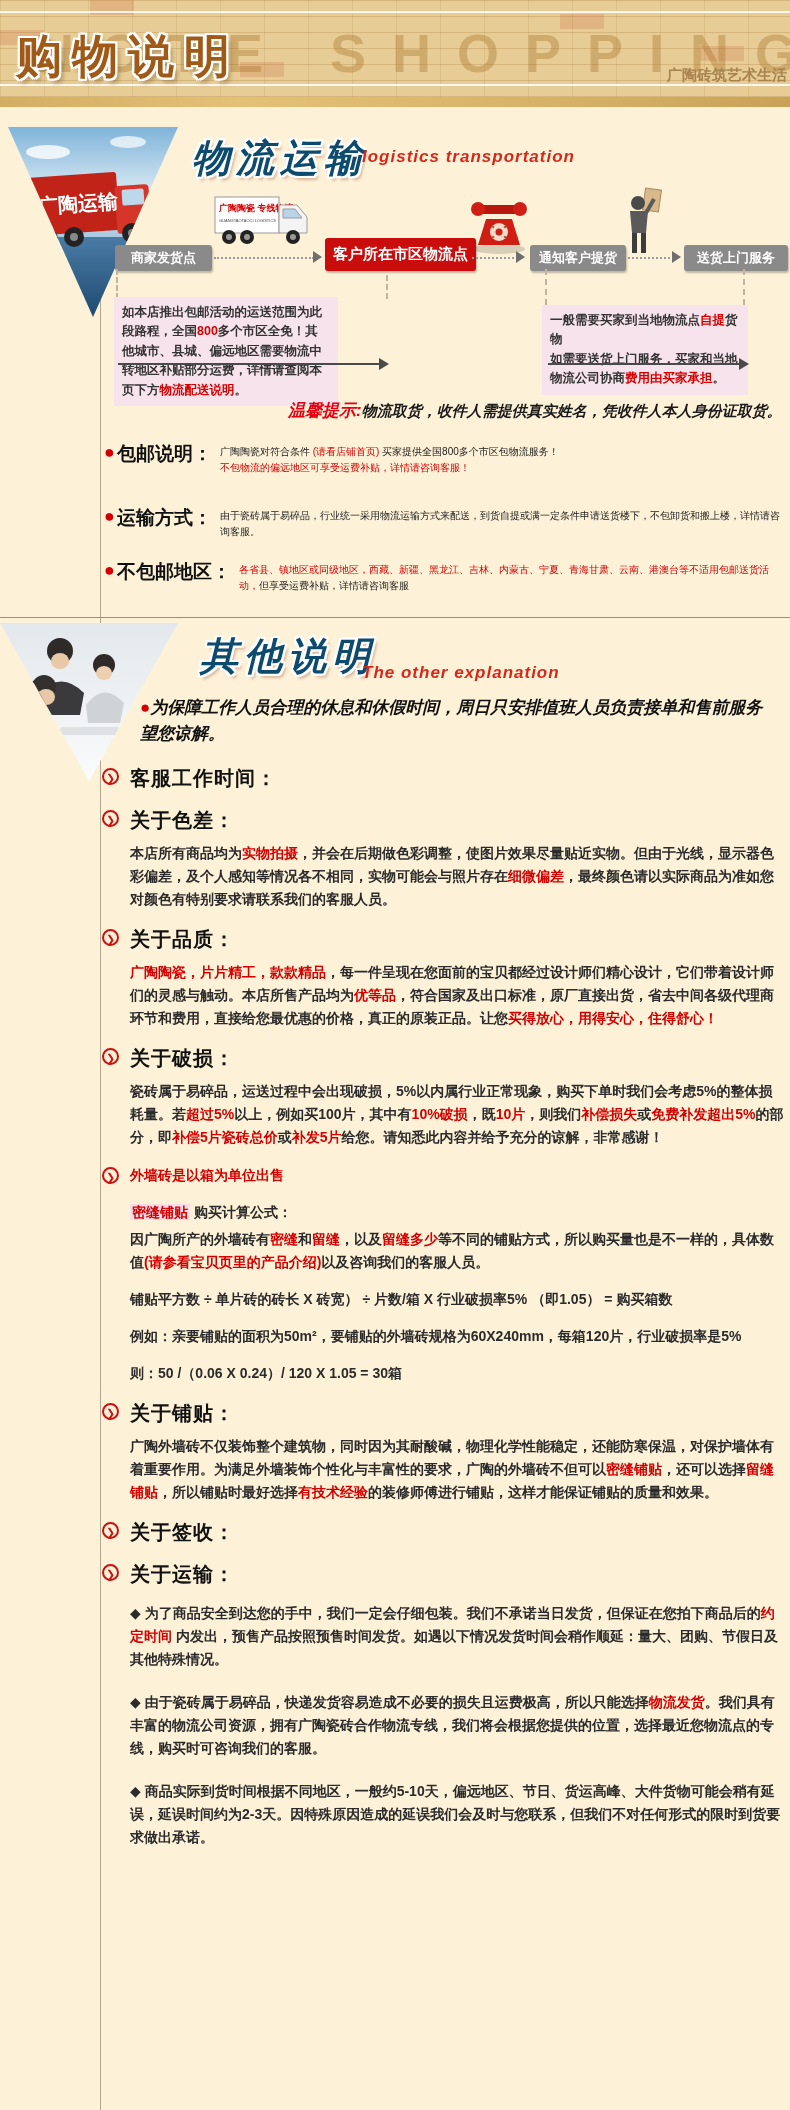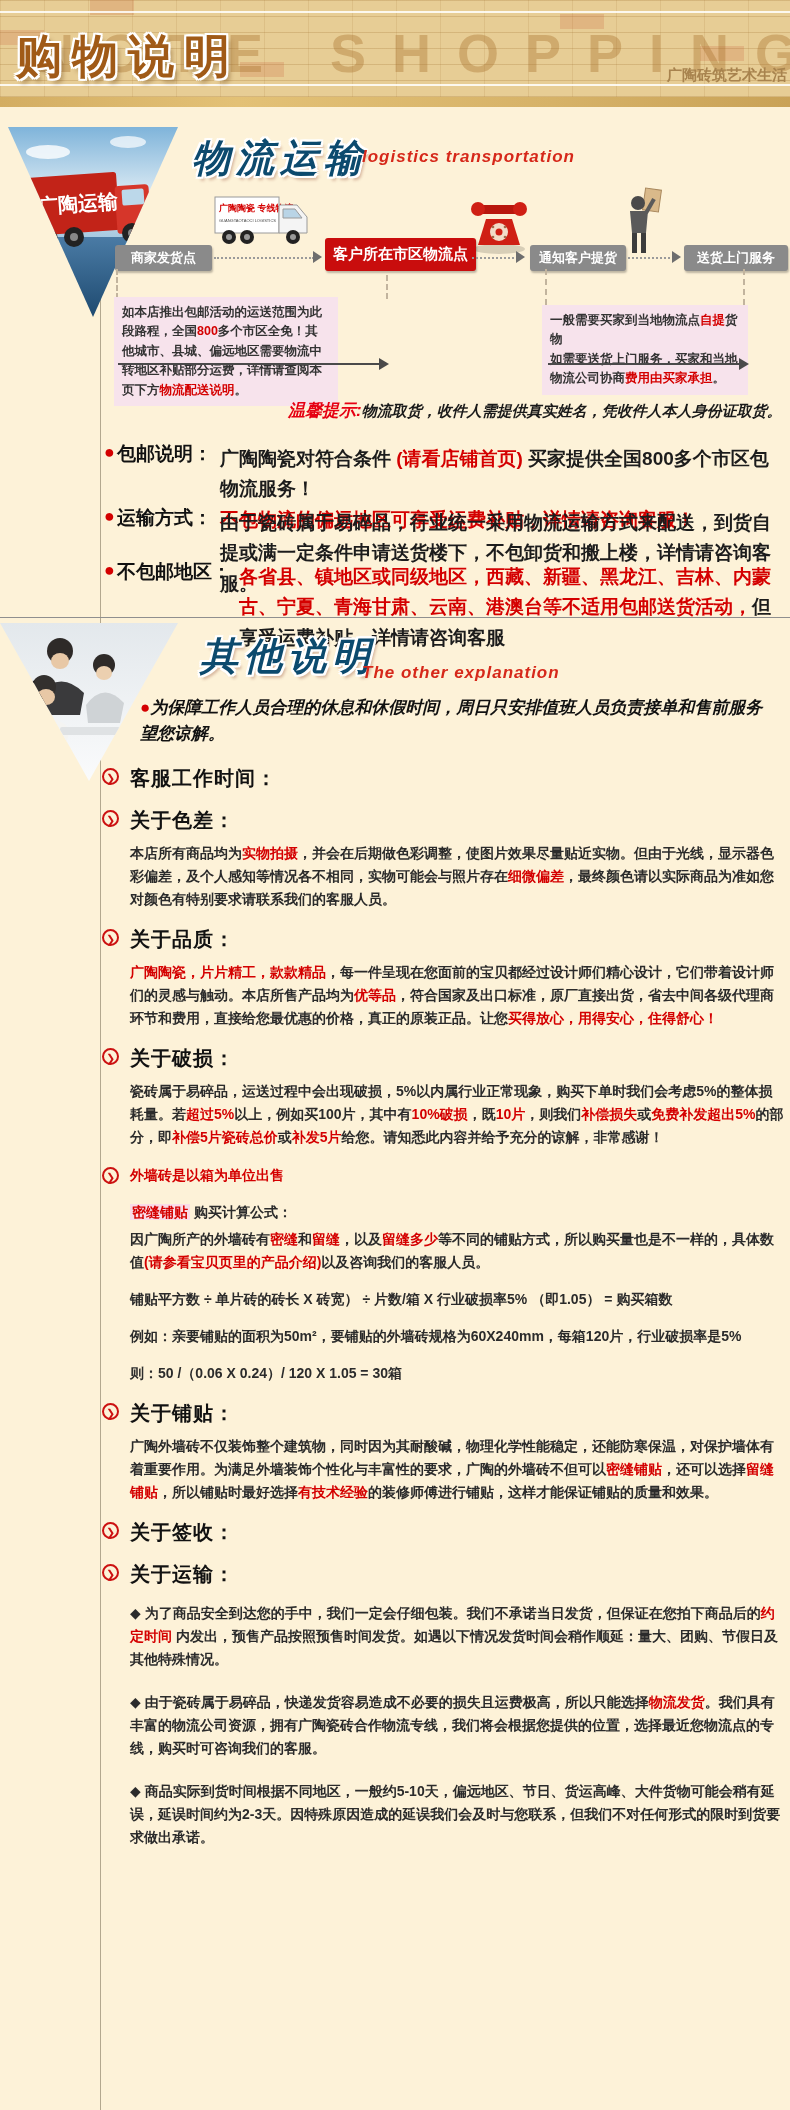--- a/index.html
+++ b/index.html
@@ -46,21 +46,21 @@
   .note-box{position:absolute;background:#f7e3ec;padding:6px 8px;font-size:12.5px;font-weight:bold;color:#333;
     line-height:1.55;white-space:pre-line;}
   .h-arrow{position:absolute;height:2px;background:#4a4a4a;}
   .h-arrow::after{content:"";position:absolute;right:-9px;top:-5px;width:0;height:0;
     border-left:10px solid #4a4a4a;border-top:6px solid transparent;border-bottom:6px solid transparent;}
   .warm-tip{position:absolute;left:288px;top:292px;width:500px;font-size:15px;font-weight:bold;color:#1a1a1a;font-style:italic;}
   .warm-tip .tip-label{color:#e60012;font-size:17px;}
   .lbullet{position:absolute;left:104px;right:4px;display:flex;}
   .lbullet .dot{color:#d40000;font-size:18px;line-height:1.3;margin-right:2px;}
   .lbullet .blabel{font-size:19px;font-weight:bold;color:#111;white-space:nowrap;margin-right:8px;}
-  .lbullet .bcontent{font-size:19px;font-weight:bold;color:#1c1c1c;line-height:1.6;white-space:pre-line;padding-top:3px;}
+  .lbullet .bcontent{font-size:10px;font-weight:normal;color:#1c1c1c;line-height:1.6;white-space:pre-line;padding-top:3px;}
 
   
   .other{position:absolute;left:0;top:617px;width:790px;height:1493px;}
   .tri-office{left:0;top:6px;width:178px;height:158px;clip-path:polygon(0 0,100% 0,50% 100%);}
   .intro-note{position:absolute;left:140px;top:78px;width:640px;font-size:17px;font-weight:bold;font-style:italic;
     color:#111;line-height:1.5;white-space:pre-line;}
   .intro-note .dot{color:#d40000;font-style:normal;}
   .sections{position:absolute;left:104px;right:5px;top:148px;}
   .sec{position:relative;padding-left:26px;margin-bottom:15px;}
   .sec-icon{position:absolute;left:-2px;top:3px;width:17px;height:17px;border:2px solid #cc1111;border-radius:50%;

